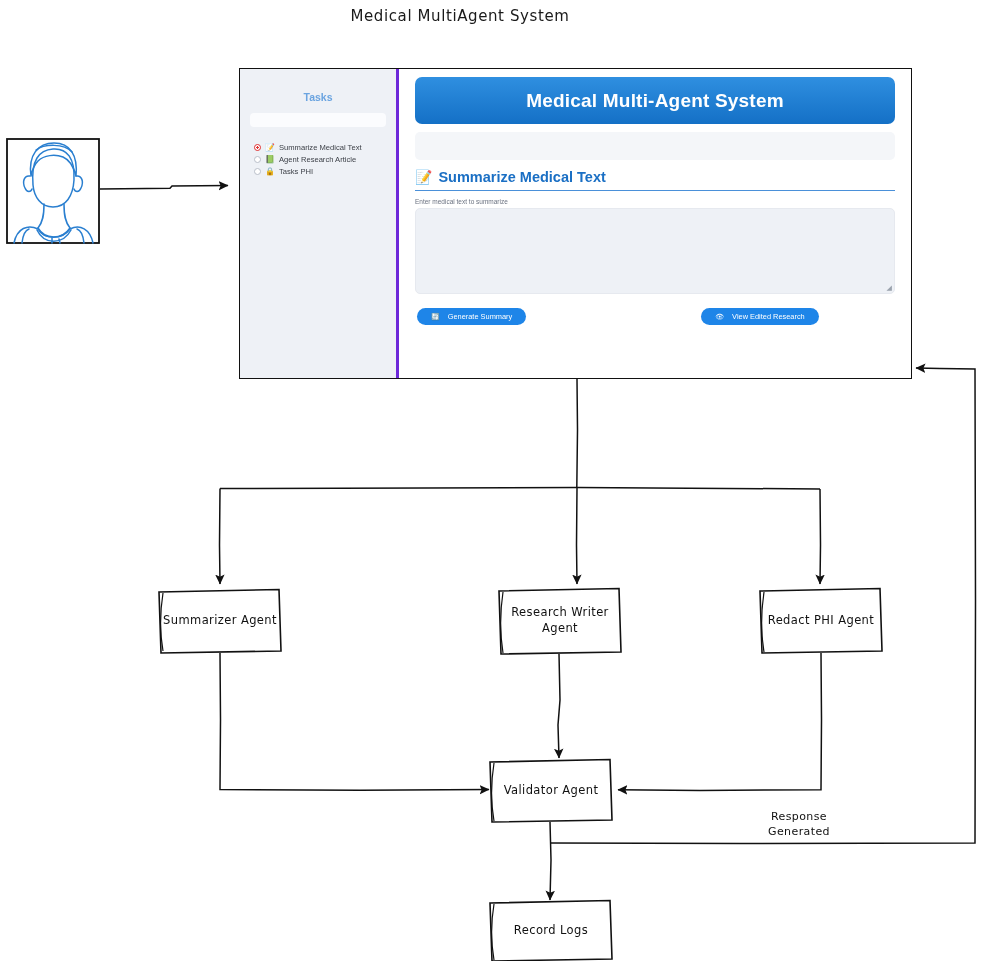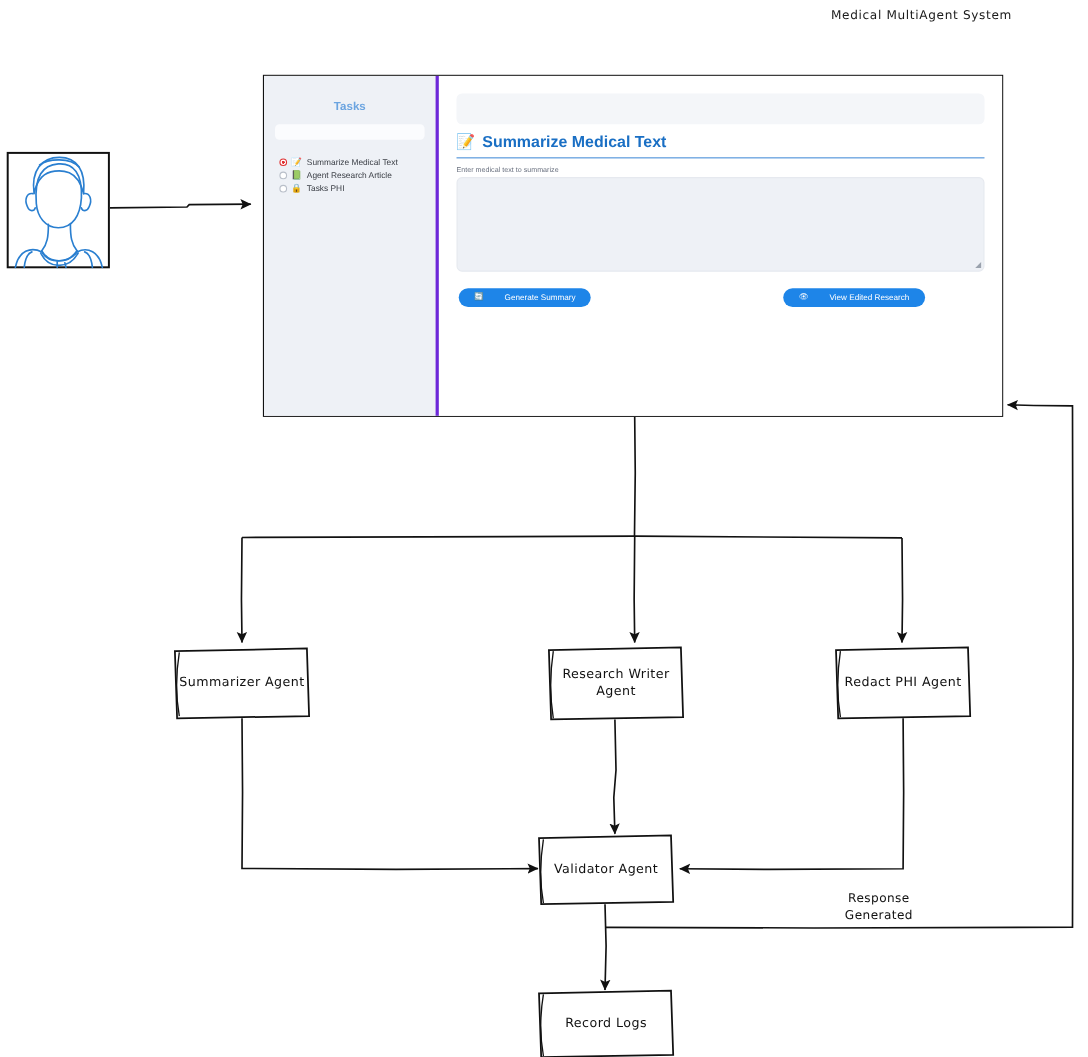--- a/index.html
+++ b/index.html
@@ -14,23 +14,23 @@
     overflow: hidden;
     font-family: "DejaVu Sans", sans-serif;
   }
 
   
   #diagram-title {
     position: absolute;
     left: 0;
     top: 7px;
     width: 920px;
-    text-align: right;
+    text-align: center;
     font-family: "DejaVu Sans", sans-serif;
-    font-size: 11px;
+    font-size: 15px;
     letter-spacing: .6px;
     color: #1a1a1a;
   }
 
   
   #sketch-layer {
     position: absolute;
     left: 0; top: 0;
     width: 989px; height: 961px;
     pointer-events: none;
@@ -183,21 +183,21 @@
     background: #1e85e8;
     color: #ffffff;
     border: none;
     border-radius: 11px;
     height: 17px;
     padding: 0 14px;
     font-size: 7.4px;
     font-family: "Liberation Sans", sans-serif;
     display: inline-flex;
     align-items: center;
-    gap: 19px;
+    gap: 8px;
     cursor: pointer;
     white-space: nowrap;
   }
   .btn-emoji { font-size: 7px; line-height: 1; }
   #btn-generate-wrap { flex: none; }
   #btn-view-wrap { margin-left: 175px; }
 </style>
 </head>
 <body>
 
@@ -320,20 +320,21 @@
     </div>
 
     <div class="task-item">
       <span class="task-radio"></span>
       <span class="task-emoji">🔒</span>
       <span>Tasks PHI</span>
     </div>
   </div>
 
   <div id="app-main">
+    <div id="app-banner">Medical Multi-Agent System</div>
     <div id="app-subbar"></div>
 
     <div id="section-head">
       <span id="section-emoji">📝</span>
       <span id="section-title">Summarize Medical Text</span>
     </div>
 
     <div id="textarea-label">Enter medical text to summarize</div>
     <div id="text-input">
       <span id="resize-handle">◢</span>

